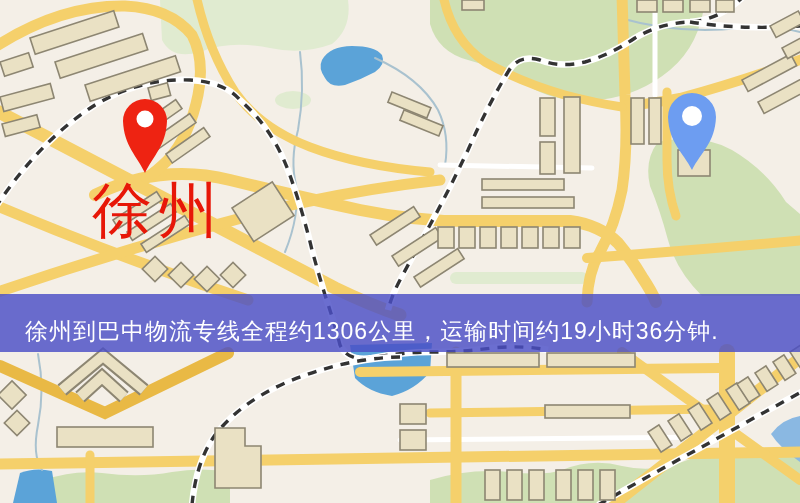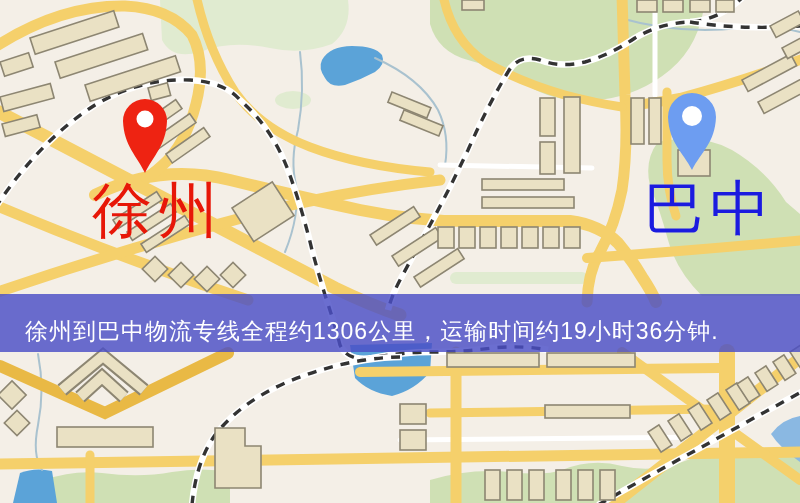--- a/index.html
+++ b/index.html
@@ -205,19 +205,18 @@
       <path class="pin-origin" d="M145,173 C137,156 124,146 123,121 A22,22 0 1 1 167,121 C166,146 153,156 145,173 Z"></path>
       <circle class="pin-hole" cx="145" cy="119" r="8.5"></circle>
     </g>
     <g>
       <path class="pin-dest" d="M692,170 C683,152 669,143 668,117 A24,24 0 1 1 716,117 C715,143 701,152 692,170 Z"></path>
       <circle class="pin-hole" cx="692" cy="116" r="10"></circle>
     </g>
   </svg>
 
   <div class="city-label origin">徐州</div>
-  <div class="city-label dest">巴中</div>
 
   <div class="banner">
     <span class="banner-text">徐州到巴中物流专线全程约1306公里，运输时间约19小时36分钟.</span>
   </div>
 
 </div>
 
 </body></html>

